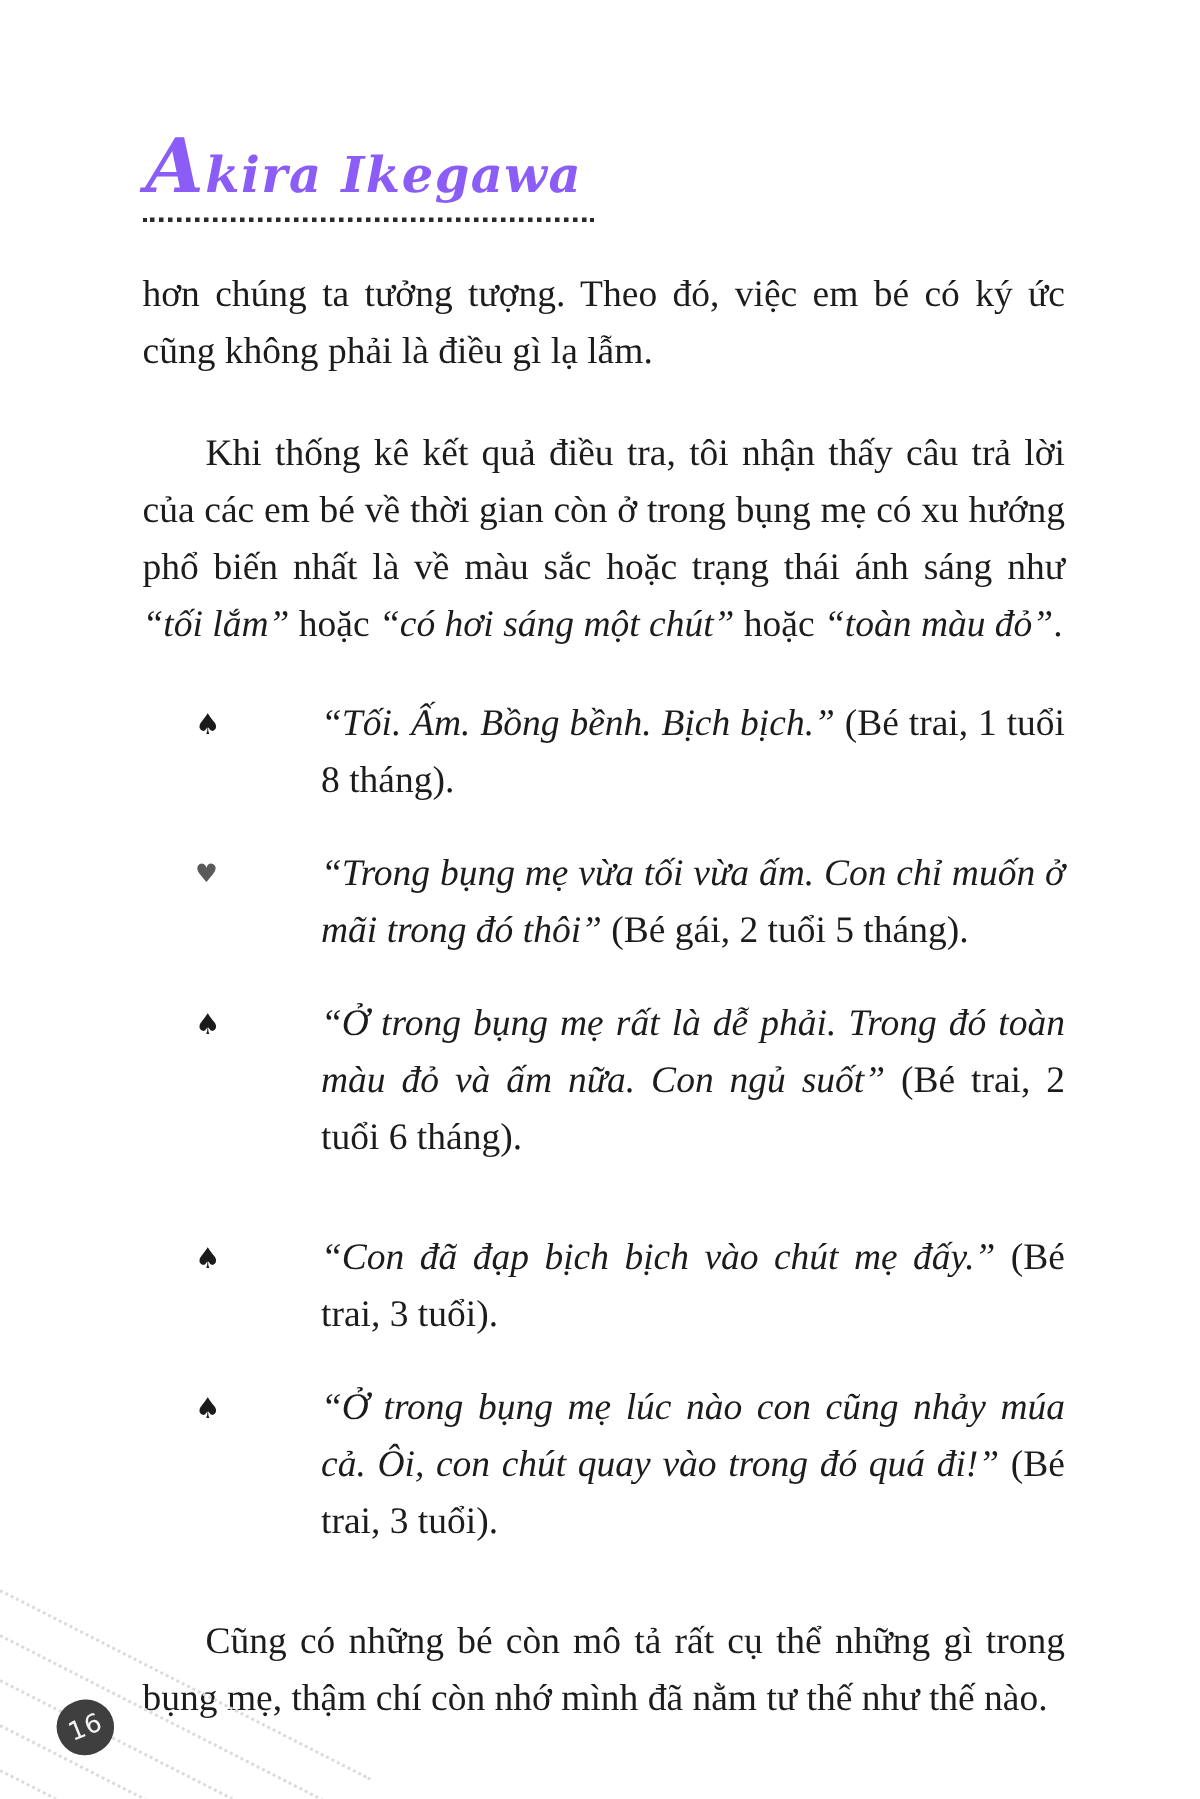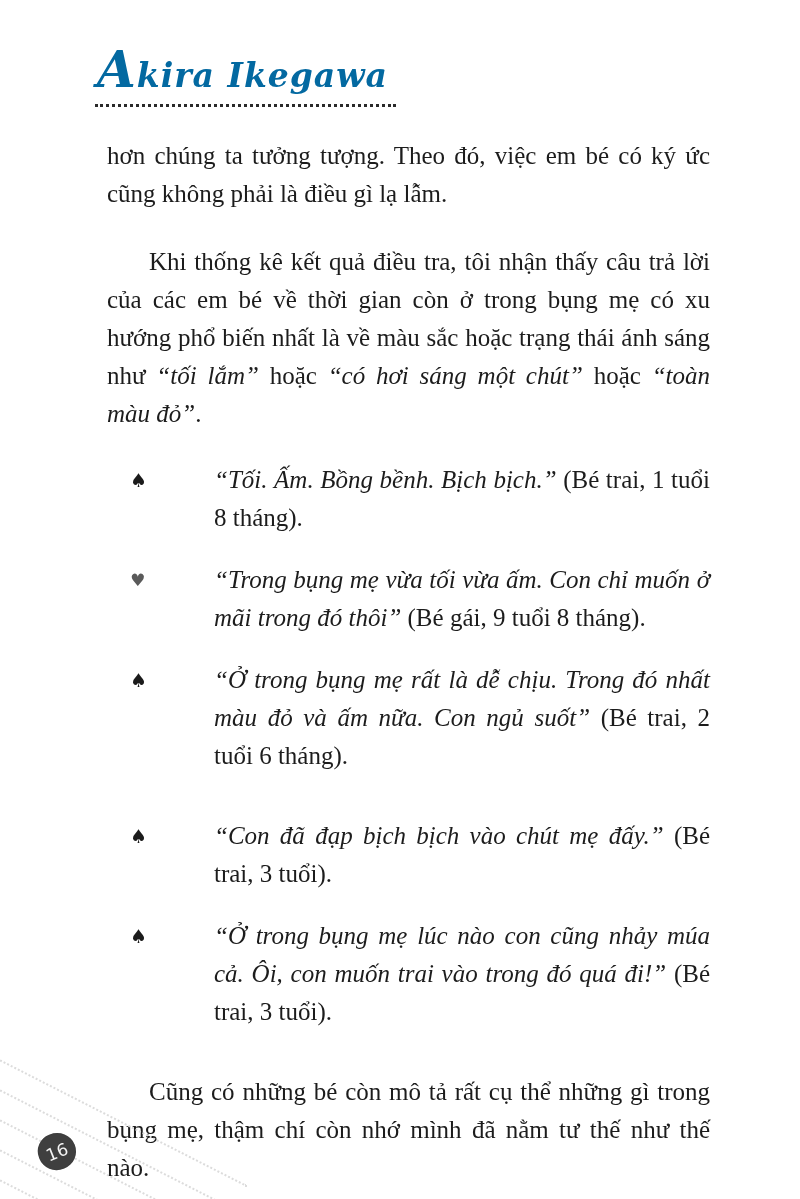--- a/index.html
+++ b/index.html
@@ -18,29 +18,30 @@
   }
   
   .author-block { padding-top: 42px; }
   .author-name {
     display: inline-block;
     font-family: "DejaVu Serif", serif;
     font-style: italic;
     font-weight: bold;
     font-size: 33px;
     letter-spacing: 1px;
-    color: #0369a1;
+    color: #8b5cf6;
     border-bottom: 3px dotted #2a2a2a;
     padding: 0 8px 7px 2px;
     line-height: 1.1;
+    margin-top: 41px;
   }
   .author-name::first-letter { font-size: 50px; }
   
   .para {
-    margin: 30px 0 0 12px;
+    margin: 30px 0 0 0;
     font-size: 25px;
     line-height: 38px;
     text-align: justify;
   }
   .para.indent { text-indent: 42px; font-family: Liberation Serif, serif; }
   .seg.it { font-style: italic; }
   
   .quotes {
     list-style: none;
     margin: 28px 0 0 0;
@@ -113,35 +114,35 @@
   <div>
       <p class="para"><span class="seg">hơn chúng ta tưởng tượng. Theo đó, việc em bé có ký ức cũng không phải là điều gì lạ lẫm.</span></p>
       <p class="para indent"><span class="seg">Khi thống kê kết quả điều tra, tôi nhận thấy câu trả lời của các em bé về thời gian còn ở trong bụng mẹ có xu hướng phổ biến nhất là về màu sắc hoặc trạng thái ánh sáng như </span><span class="seg it">“tối lắm”</span><span class="seg"> hoặc </span><span class="seg it">“có hơi sáng một chút”</span><span class="seg"> hoặc </span><span class="seg it">“toàn màu đỏ”</span><span class="seg">.</span></p>
       <ul class="quotes">
         <li>
           <span class="bullet spade">♠</span>
           <span class="quote-text"><span class="seg it">“Tối. Ấm. Bồng bềnh. Bịch bịch.”</span><span class="seg"> (Bé trai, 1 tuổi 8 tháng).</span></span>
         </li>
         <li>
           <span class="bullet heart">♥</span>
-          <span class="quote-text"><span class="seg it">“Trong bụng mẹ vừa tối vừa ấm. Con chỉ muốn ở mãi trong đó thôi”</span><span class="seg"> (Bé gái, 9 tuổi 8 tháng).</span></span>
+          <span class="quote-text"><span class="seg it">“Trong bụng mẹ vừa tối vừa ấm. Con chỉ muốn ở mãi trong đó thôi”</span><span class="seg"> (Bé gái, 2 tuổi 5 tháng).</span></span>
         </li>
         <li>
           <span class="bullet spade">♠</span>
-          <span class="quote-text"><span class="seg it">“Ở trong bụng mẹ rất là dễ chịu. Trong đó nhất màu đỏ và ấm nữa. Con ngủ suốt”</span><span class="seg"> (Bé trai, 2 tuổi 6 tháng).</span></span>
+          <span class="quote-text"><span class="seg it">“Ở trong bụng mẹ rất là dễ phải. Trong đó toàn màu đỏ và ấm nữa. Con ngủ suốt”</span><span class="seg"> (Bé trai, 2 tuổi 6 tháng).</span></span>
         </li>
       </ul>
       <ul class="quotes gap-lg">
         <li>
           <span class="bullet spade">♠</span>
           <span class="quote-text"><span class="seg it">“Con đã đạp bịch bịch vào chút mẹ đấy.”</span><span class="seg"> (Bé trai, 3 tuổi).</span></span>
         </li>
         <li>
           <span class="bullet spade">♠</span>
-          <span class="quote-text"><span class="seg it">“Ở trong bụng mẹ lúc nào con cũng nhảy múa cả. Ôi, con muốn trai vào trong đó quá đi!”</span><span class="seg"> (Bé trai, 3 tuổi).</span></span>
+          <span class="quote-text"><span class="seg it">“Ở trong bụng mẹ lúc nào con cũng nhảy múa cả. Ôi, con chút quay vào trong đó quá đi!”</span><span class="seg"> (Bé trai, 3 tuổi).</span></span>
         </li>
       </ul>
       <p class="para indent gap-lg"><span class="seg">Cũng có những bé còn mô tả rất cụ thể những gì trong bụng mẹ, thậm chí còn nhớ mình đã nằm tư thế như thế nào.</span></p>
     </div>
 </div>
 
 <div class="corner-decor">
   <i style="left:0; top:10px;"></i>
   <i style="left:0; top:40px;"></i>
   <i style="left:0; top:70px;"></i>

